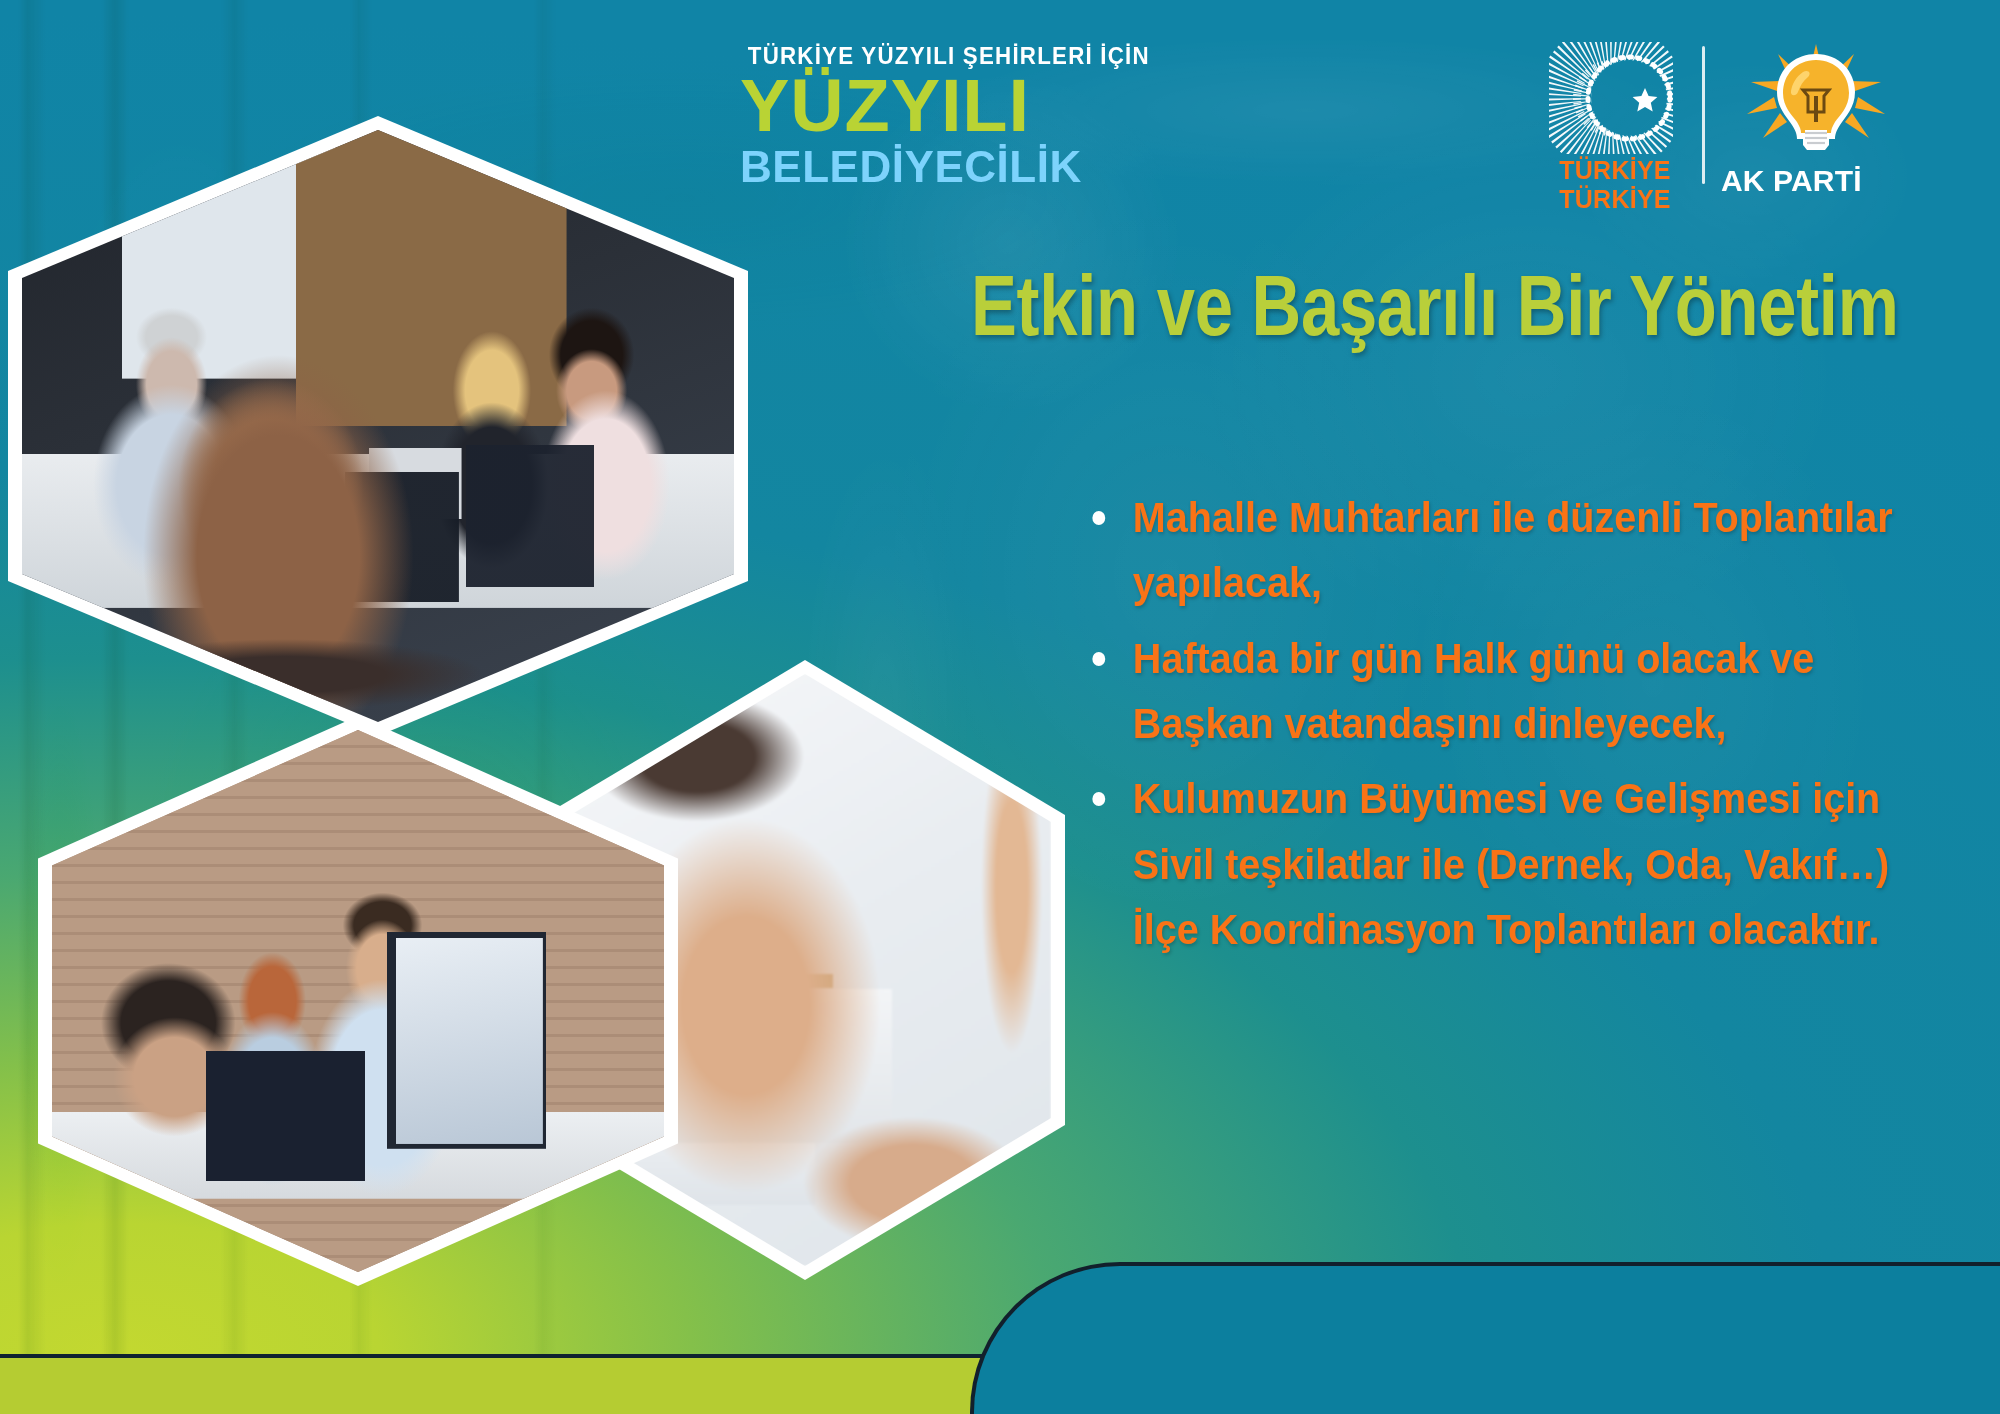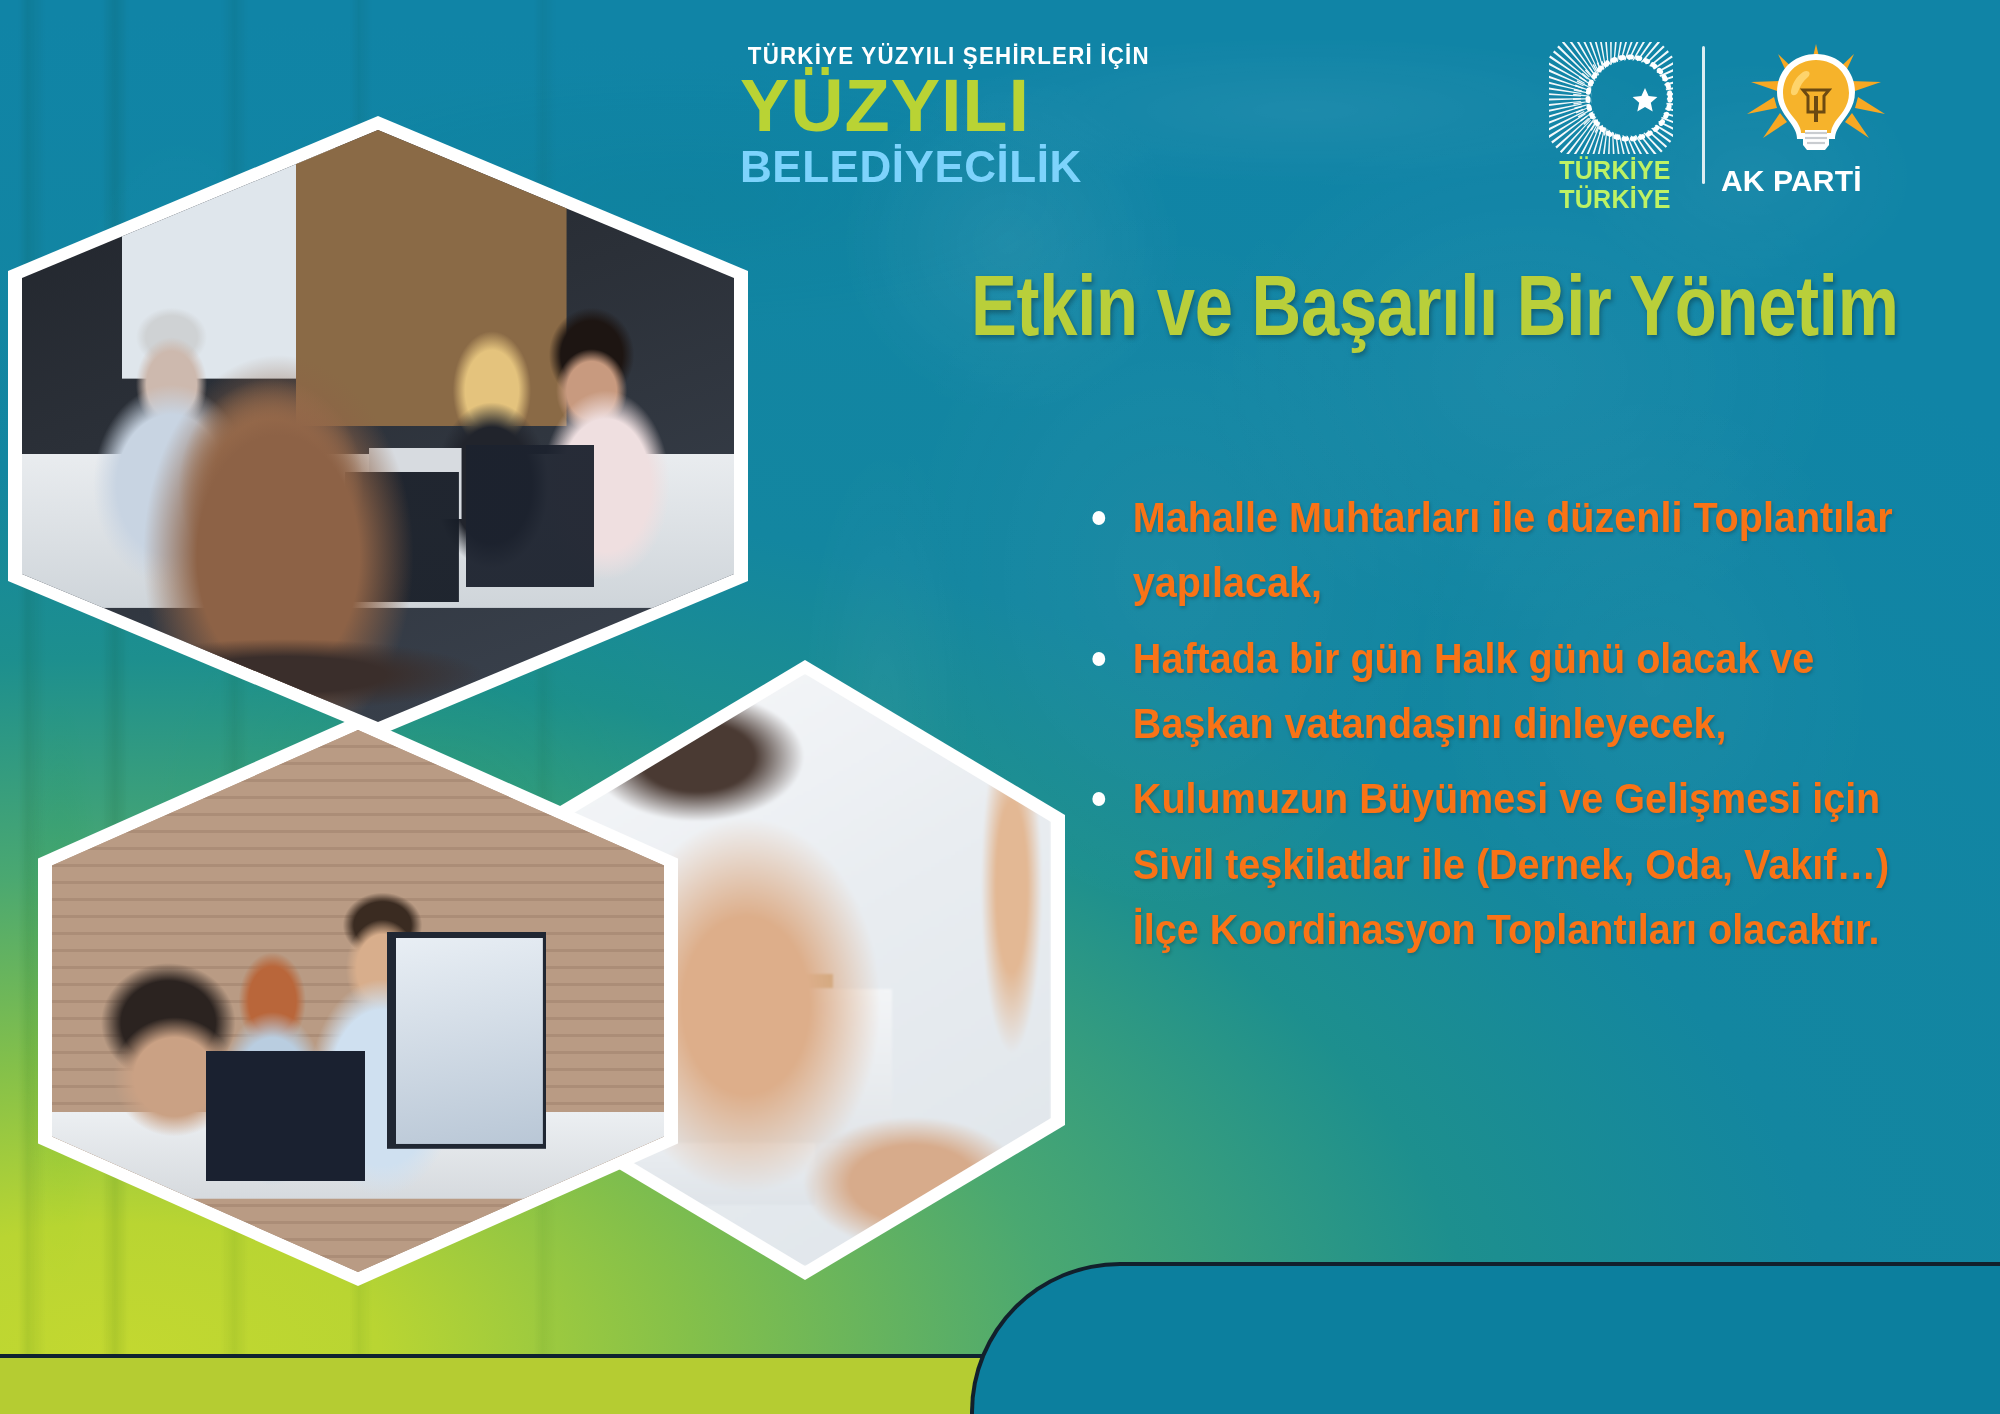--- a/index.html
+++ b/index.html
@@ -186,21 +186,21 @@
   }
   .lock-left{ width:150px; position:relative; }
   .lock-div{
     width:3px; height:138px; background:rgba(255,255,255,.85);
     margin:4px 16px 0 12px; border-radius:2px;
   }
   .lock-right{ flex:1; position:relative; }
 
   .crescent-wrap{ position:relative; width:132px; height:112px; margin:0 auto; }
   .tyuz-label{
-    color:#bef264; font-weight:700; font-size:25px; line-height:1.0;
+    color:#f97316; font-weight:700; font-size:25px; line-height:1.0;
     letter-spacing:.01em; text-align:center; margin-top:4px;
   }
   .bulb-wrap{ position:relative; width:150px; height:118px; margin:0 auto; }
   .ak-label{
     color:#fff; font-weight:700; font-size:30px; line-height:1;
     text-align:left; margin-top:6px; letter-spacing:.005em;
   }
 
   
   #headline{

